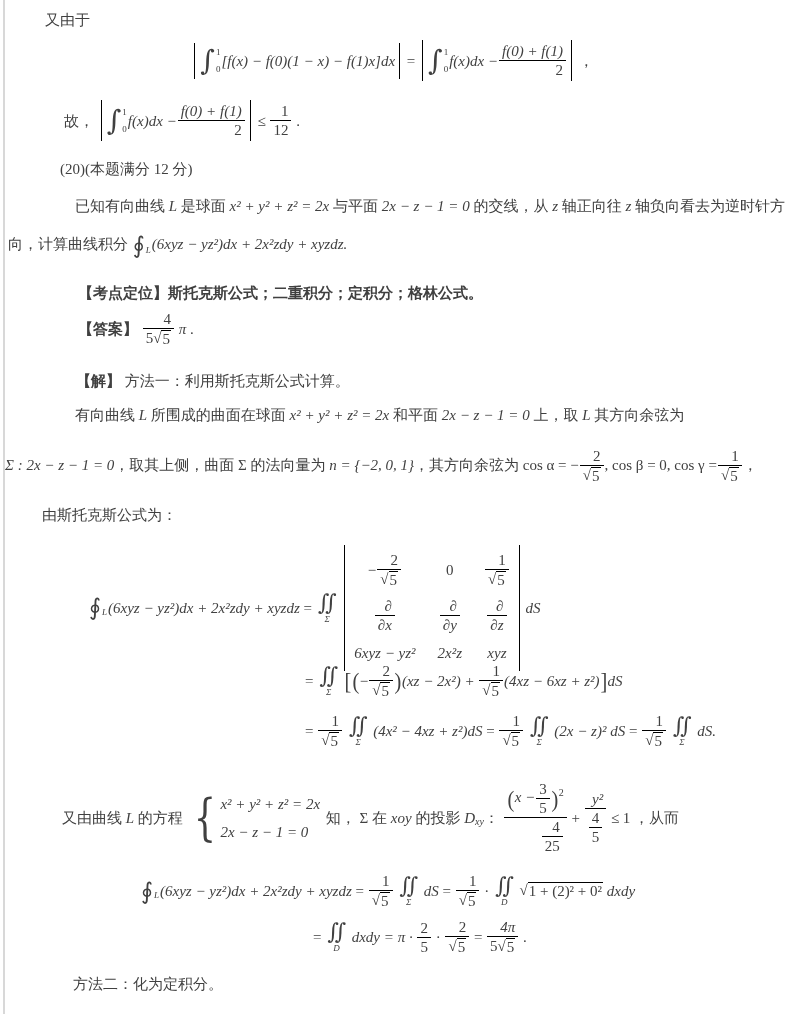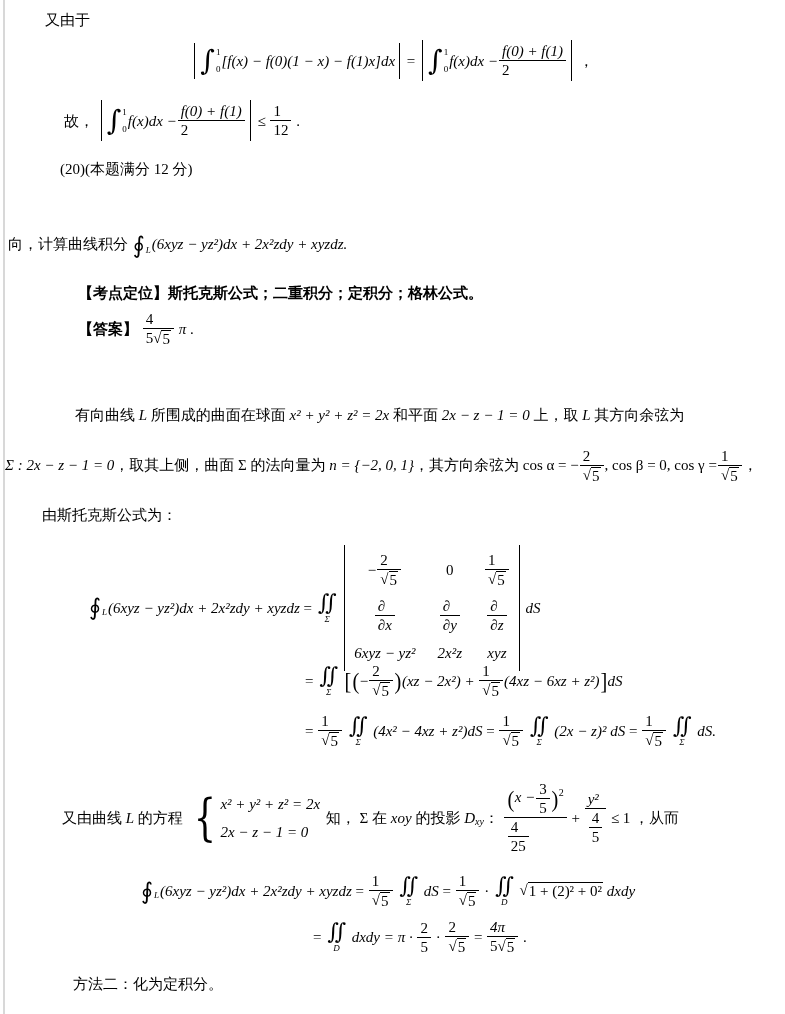--- a/index.html
+++ b/index.html
@@ -1,26 +1,26 @@
 <!DOCTYPE html>
 <html><head>
 <meta charset="utf-8">
 <style>
   html,body{margin:0;padding:0;background:#fff;}
-  .page{position:relative;width:785px;height:1014px;background:#ffffff;color:#000000;
+  .page{position:relative;width:785px;height:1014px;background:#ffffff;color:#404040;
         font-family:"Liberation Serif","DejaVu Serif",serif;overflow:hidden;}
   .rule{position:absolute;left:3px;top:0;bottom:0;width:2px;background:#d8d8d8;}
   .block{position:absolute;white-space:nowrap;font-size:15px;line-height:1.6;}
   .ctr{left:0;right:0;text-align:center;}
   .bold{font-weight:bold;margin-left:8px;}
   .m{font-style:italic;}
   .up{font-style:normal;}
   .vm{vertical-align:middle;}
   
-  .fr{display:inline-block;text-align:left;vertical-align:middle;line-height:1.2;margin:0 1px;}
+  .fr{display:inline-block;text-align:right;vertical-align:middle;line-height:1.2;margin:0 1px;}
   .fr .nu{display:block;border-bottom:1px solid #000;padding:0 3px;}
   .fr .de{display:block;padding:0 3px;}
   
   .sq{display:inline-flex;align-items:flex-start;line-height:1.15;vertical-align:middle;}
   .sg{font-style:normal;}
   .ov{border-top:1px solid #000;font-style:normal;padding:0 1px;}
   
   .ig{display:inline-flex;vertical-align:middle;align-items:center;margin:0 1px;}
   .ig .g{font-size:28px;line-height:1;font-style:normal;font-family:"DejaVu Serif","DejaVu Sans",serif;}
   .ig .lims{display:inline-flex;flex-direction:column;justify-content:space-between;height:32px;font-size:9px;font-style:normal;margin-left:1px;}
@@ -107,20 +107,23 @@
       <span class="nu up">1</span>
       <span class="de up">12</span>
     </span>
     <span class="vm">.</span>
   </div>
 
   <div class="block" style="left:60px;top:157px;">
     <span>(20)(本题满分 12 分)</span>
   </div>
 
+  <div class="block" style="left:75px;top:194px;">
+    <span>已知有向曲线 </span><span class="m">L</span><span> 是球面 </span><span class="m">x² + y² + z² = 2x</span><span> 与平面 </span><span class="m">2x − z − 1 = 0</span><span> 的交线，从 </span><span class="m">z</span><span> 轴正向往 </span><span class="m">z</span><span> 轴负向看去为逆时针方</span>
+  </div>
 
   <div class="block" style="left:8px;top:232px;">
     <span>向，计算曲线积分 </span><span class="oi">
         <span class="g">∮</span>
         <span class="s">L</span>
       </span><span class="m">(6xyz − yz²)dx + 2x²zdy + xyzdz.</span>
   </div>
 
   <div class="block bold" style="left:70px;top:281px;">
     <span>【考点定位】斯托克斯公式；二重积分；定积分；格林公式。</span>
@@ -132,20 +135,24 @@
       <span class="nu up">4</span>
       <span class="de"><span class="up">5</span><span class="sq">
             <span class="sg">√</span>
             <span class="ov">5</span>
           </span></span>
     </span>
     <span class="m vm">π</span>
     <span class="vm">.</span>
   </div>
 
+  <div class="block" style="left:68px;top:369px;">
+    <span class="bold">【解】</span>
+    <span>方法一：利用斯托克斯公式计算。</span>
+  </div>
 
   <div class="block" style="left:75px;top:403px;">
     <span>有向曲线 </span><span class="m">L</span><span> 所围成的曲面在球面 </span><span class="m">x² + y² + z² = 2x</span><span> 和平面 </span><span class="m">2x − z − 1 = 0</span><span> 上，取 </span><span class="m">L</span><span> 其方向余弦为</span>
   </div>
 
   <div class="block" style="left:5px;top:447px;">
     <span class="m">Σ : 2x − z − 1 = 0</span><span>，取其上侧，曲面 </span><span class="up">Σ</span><span> 的法向量为 </span><span class="m">n = {−2, 0, 1}</span><span>，其方向余弦为 </span><span class="up">cos α = −</span><span class="fr"><span class="nu up">2</span><span class="de"><span class="sq">
             <span class="sg">√</span>
             <span class="ov">5</span>
           </span></span></span><span class="up">, </span><span class="up">cos β = 0, cos γ =</span><span class="fr"><span class="nu up">1</span><span class="de"><span class="sq">

